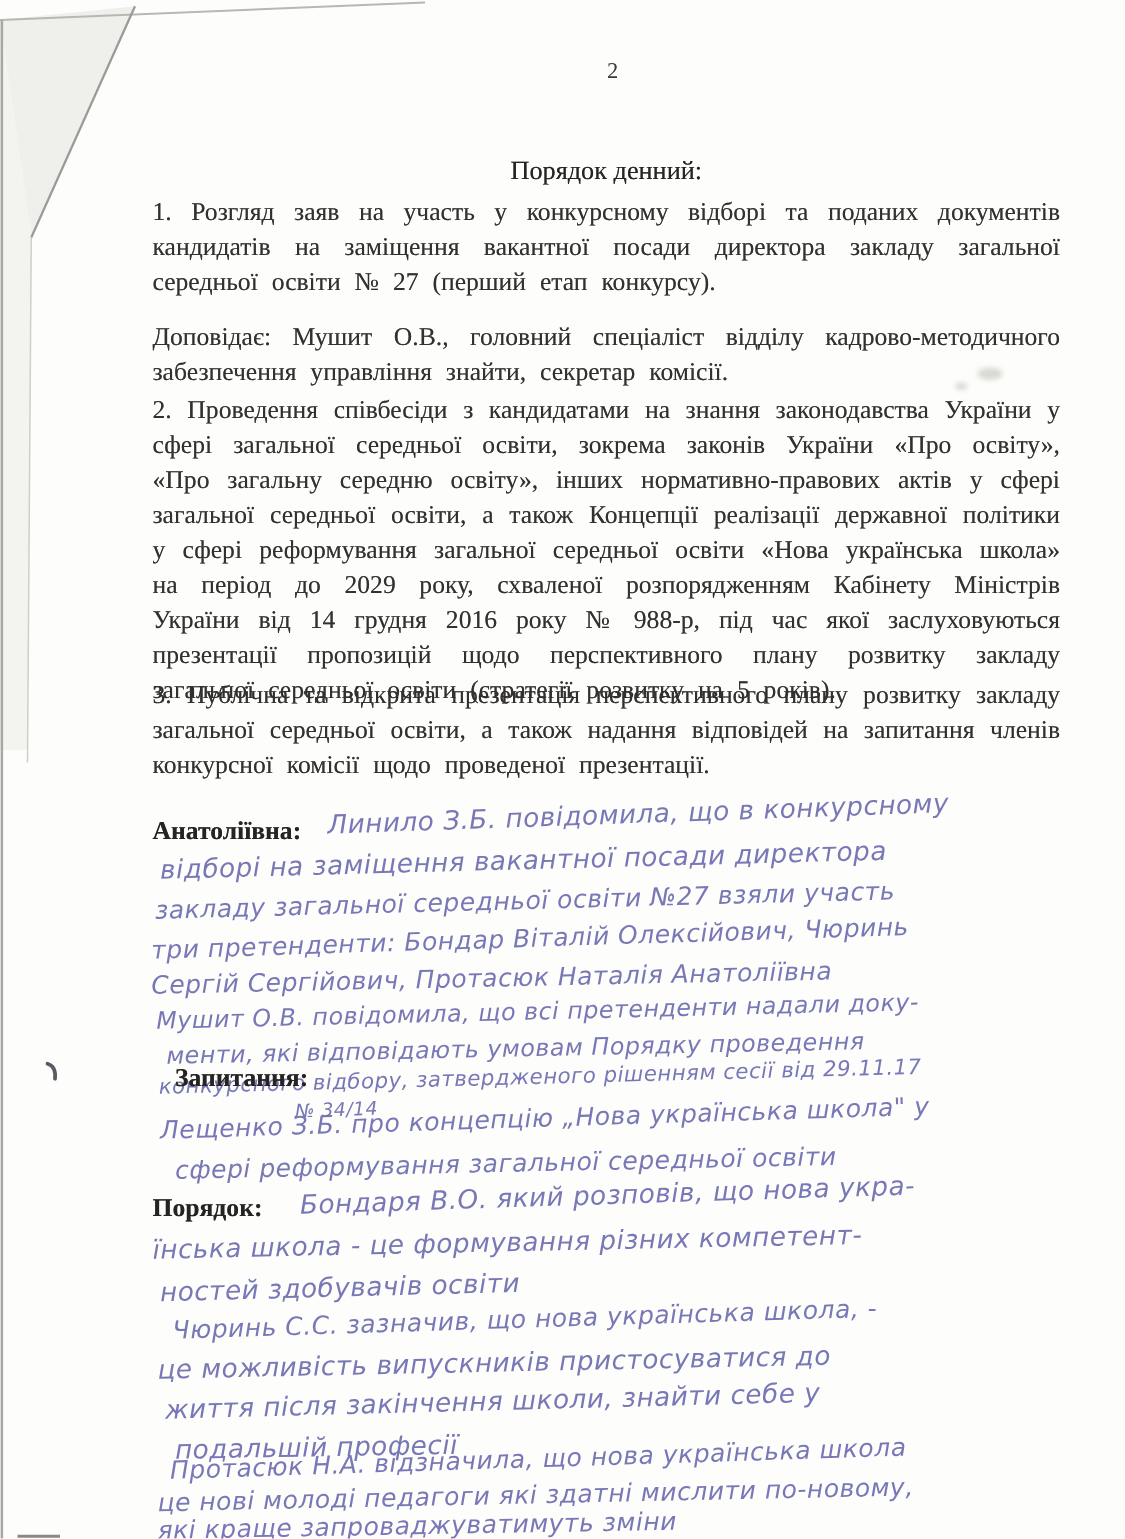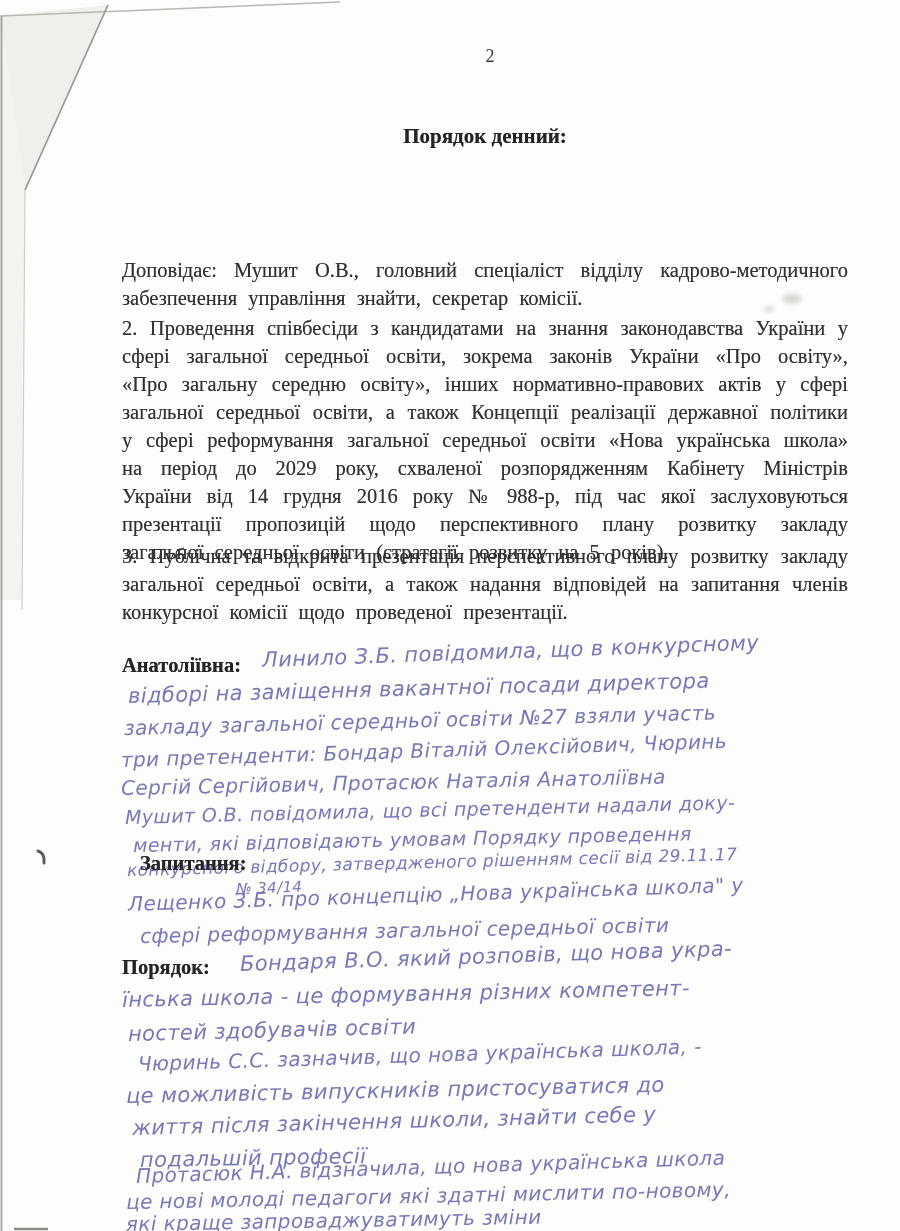--- a/index.html
+++ b/index.html
@@ -14,21 +14,21 @@
     text-align:center; font-size:18px; color:#3a3a3a;
   }
   .typed {
     position:absolute; left:122px; width:726px;
     font-size:20.5px; line-height:28px; text-align:justify;
     word-spacing:6px; color:#333130;
     text-shadow:0 0 0.5px rgba(40,40,40,.55);
   }
   .heading {
     position:absolute; left:122px; width:726px; text-align:center;
-    font-size:21px; font-weight:bold; color:#262422;
+    font-size:21px; font-weight:normal; color:#262422;
     text-shadow:0 0 0.5px rgba(20,20,20,.6);
   }
   .hw-label {
     position:absolute; font-size:20.5px; font-weight:bold; color:#262422;
     text-shadow:0 0 0.5px rgba(20,20,20,.6);
     font-family:"Liberation Serif", serif;
   }
   .hand {
     position:absolute; white-space:nowrap;
     font-family:"DejaVu Sans", sans-serif; font-style:italic;
@@ -61,20 +61,21 @@
     <path d="M6,6 Q13,8 12,18" stroke="#5a5a64" stroke-width="3" fill="none" stroke-linecap="round"></path>
   </svg>
 
   <div class="smudge" style="left:782px;top:294px;width:20px;height:10px;"></div>
   <div class="smudge" style="left:764px;top:306px;width:10px;height:6px;"></div>
 
   <div class="pagenum">2</div>
 
   <div class="heading" style="top:124px;">Порядок денний:</div>
 
+  <div class="typed" style="top:156px;">1. Розгляд заяв на участь у конкурсному відборі та поданих документів кандидатів на заміщення вакантної посади директора закладу загальної середньої освіти № 27  (перший етап конкурсу).</div>
 
   <div class="typed" style="top:256px;">Доповідає: Мушит О.В., головний спеціаліст відділу кадрово-методичного забезпечення управління знайти, секретар комісії.</div>
 
   <div class="typed" style="top:314px;">2. Проведення співбесіди з кандидатами на знання законодавства України у сфері загальної середньої освіти, зокрема законів України «Про освіту», «Про загальну середню освіту», інших нормативно-правових актів у сфері загальної середньої освіти, а також Концепції реалізації державної політики у сфері реформування загальної середньої освіти «Нова українська школа» на період до 2029 року, схваленої розпорядженням Кабінету Міністрів України від 14 грудня 2016 року № 988-р, під час якої заслуховуються презентації пропозицій щодо перспективного плану розвитку закладу загальної середньої освіти (стратегії розвитку на 5 років).</div>
 
   <div class="typed" style="top:542px;">3. Публічна та відкрита презентація перспективного плану розвитку закладу загальної середньої освіти, а також надання відповідей на запитання членів конкурсної комісії щодо проведеної презентації.</div>
 
   <div class="hw-label" style="left:122px;top:654px;">Анатоліївна:</div>
 
   <div class="hand" style="left:262px;top:648px;font-size:21px;--r:-2deg;">Линило З.Б. повідомила, що в конкурсному</div>

